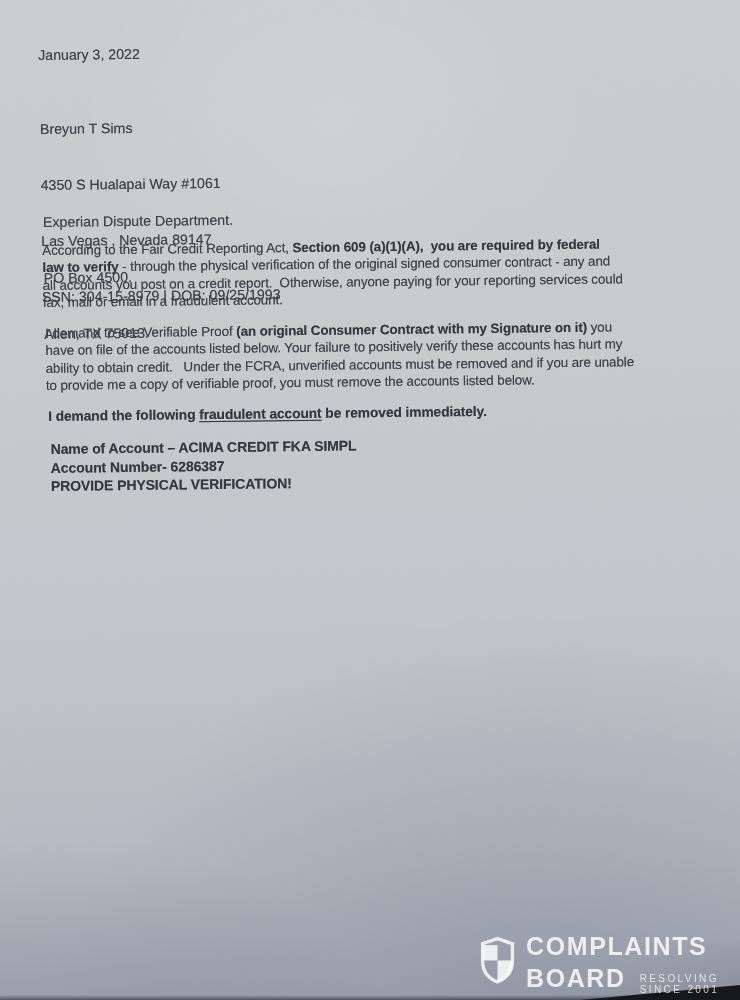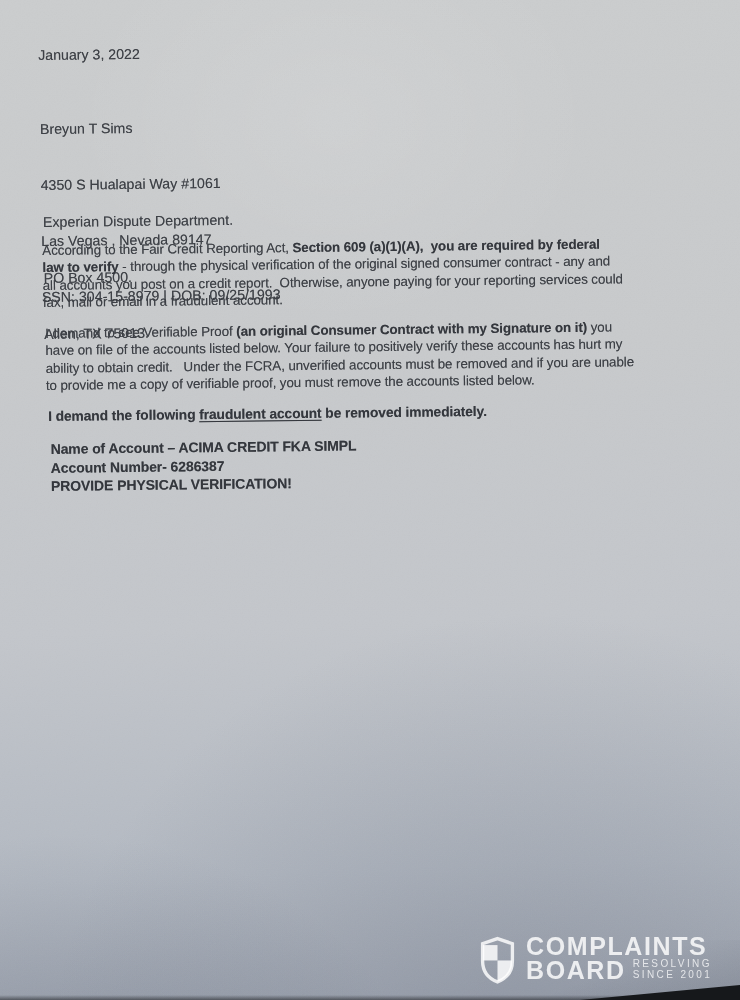--- a/index.html
+++ b/index.html
@@ -56,23 +56,23 @@
   .u{text-decoration:underline;text-underline-offset:2px;}
 
   
   .watermark{
     position:absolute;left:477px;top:934px;display:flex;gap:8px;align-items:flex-start;
     color:rgba(255,255,255,0.82);
   }
   .wm-shield{flex:0 0 auto;}
   .wm-text{display:flex;flex-direction:column;}
   .wm-line1{font-size:25px;font-weight:700;letter-spacing:1.6px;line-height:24px;white-space:nowrap;}
-  .wm-row{display:flex;align-items:center;gap:7px;}
+  .wm-row{display:flex;align-items:center;gap:14px;}
   .wm-line2{font-size:25px;font-weight:700;letter-spacing:1.6px;line-height:24px;white-space:nowrap;}
-  .wm-tag{display:flex;flex-direction:column;padding-bottom:2px;}
+  .wm-tag{display:flex;flex-direction:column;padding-bottom:2px;margin-top:15px;}
   .wm-tag1,.wm-tag2{font-size:10px;font-weight:400;letter-spacing:2.4px;line-height:11px;color:rgba(255,255,255,0.75);white-space:nowrap;}
 </style>
 </head>
 <body>
 
 <div class="paper"></div>
 
 <svg class="noise" width="740" height="1000" aria-hidden="true">
   <filter id="paperNoise">
     <feTurbulence type="fractalNoise" baseFrequency="0.85" numOctaves="2" stitchTiles="stitch"></feTurbulence>

